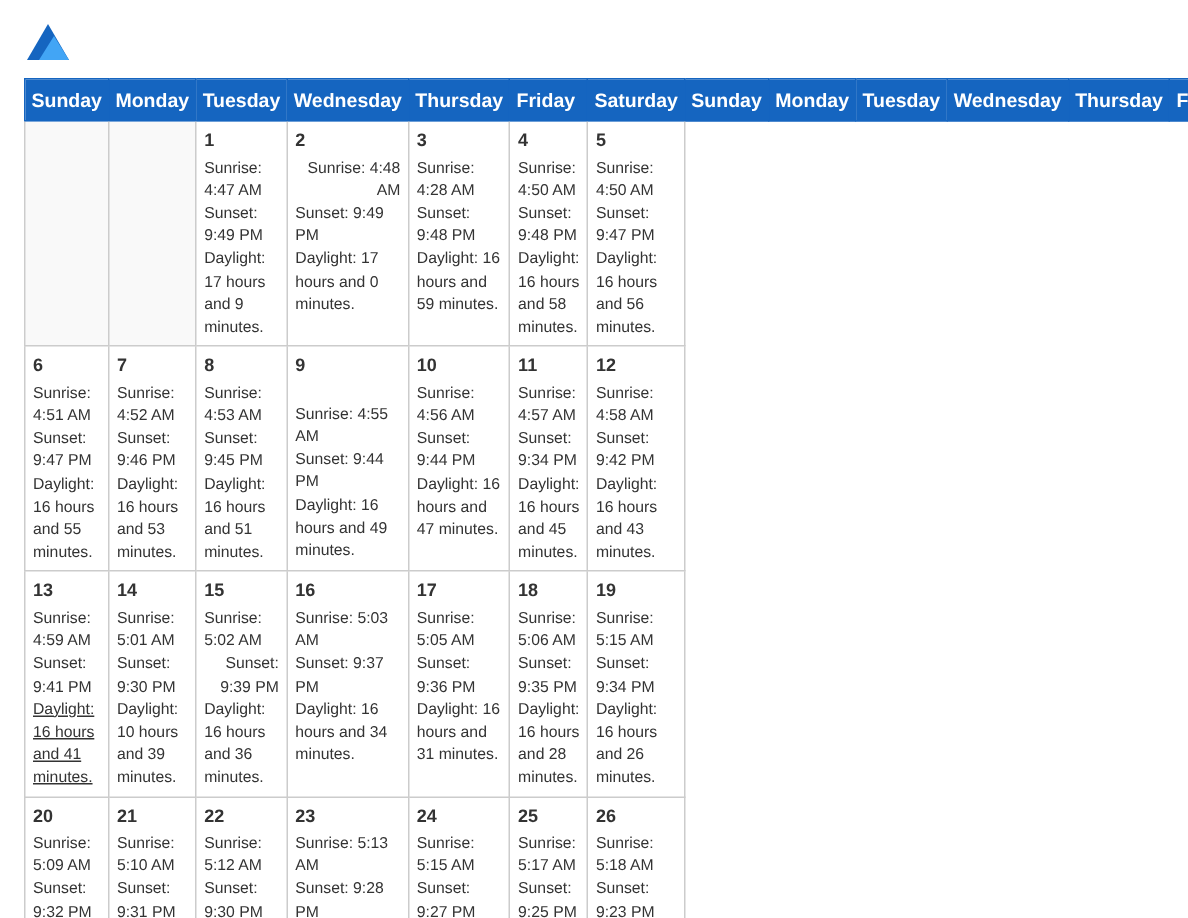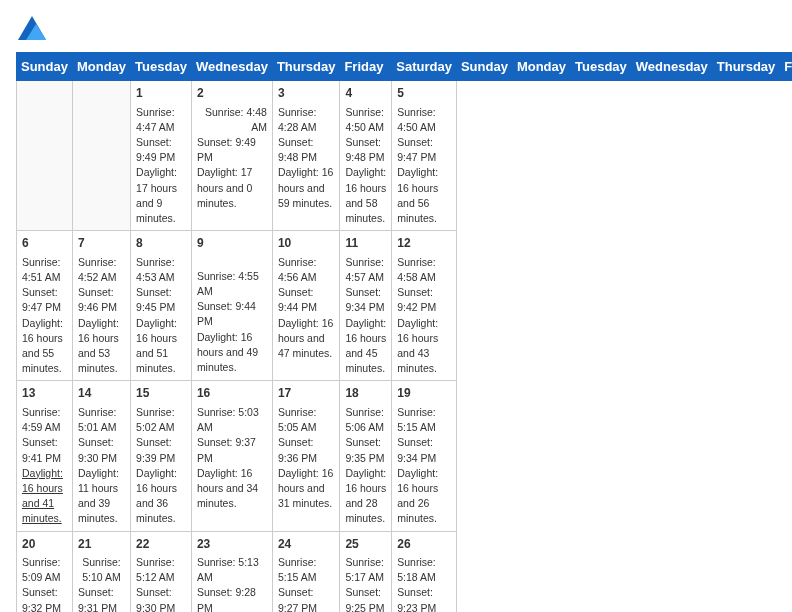--- a/index.html
+++ b/index.html
@@ -206,26 +206,26 @@
         <td>
           <span class="day-number">13</span>
           <span style="display: block;">Sunrise: 4:59 AM</span>
           <span style="display: block;">Sunset: 9:41 PM</span>
           <span style="display: block; text-decoration: underline;">Daylight: 16 hours and 41 minutes.</span>
         </td>
         <td>
           <span class="day-number">14</span>
           <span style="display: block;">Sunrise: 5:01 AM</span>
           <span style="display: block;">Sunset: 9:30 PM</span>
-          <span style="display: block;">Daylight: 11 hours and 39 minutes.</span>
+          <span style="display: block;">Daylight: 10 hours and 39 minutes.</span>
         </td>
         <td>
           <span class="day-number">15</span>
           <span style="display: block;">Sunrise: 5:02 AM</span>
-          <span style="display: block;">Sunset: 9:39 PM</span>
+          <span style="display: block; text-align: right;">Sunset: 9:39 PM</span>
           <span style="display: block;">Daylight: 16 hours and 36 minutes.</span>
         </td>
         <td>
           <span class="day-number">16</span>
           <span style="display: block;">Sunrise: 5:03 AM</span>
           <span style="display: block;">Sunset: 9:37 PM</span>
           <span style="display: block;">Daylight: 16 hours and 34 minutes.</span>
         </td>
         <td>
           <span class="day-number">17</span>
@@ -247,21 +247,21 @@
         </td>
       </tr>
       <tr>
         <td>
           <span class="day-number">20</span>
           <span style="display: block;">Sunrise: 5:09 AM</span>
           <span style="display: block;">Sunset: 9:32 PM</span>
         </td>
         <td>
           <span class="day-number">21</span>
-          <span style="display: block; text-align: center;">Sunrise: 5:10 AM</span>
+          <span style="display: block;">Sunrise: 5:10 AM</span>
           <span style="display: block;">Sunset: 9:31 PM</span>
         </td>
         <td>
           <span class="day-number">22</span>
           <span style="display: block;">Sunrise: 5:12 AM</span>
           <span style="display: block;">Sunset: 9:30 PM</span>
         </td>
         <td>
           <span class="day-number">23</span>
           <span style="display: block;">Sunrise: 5:13 AM</span>

